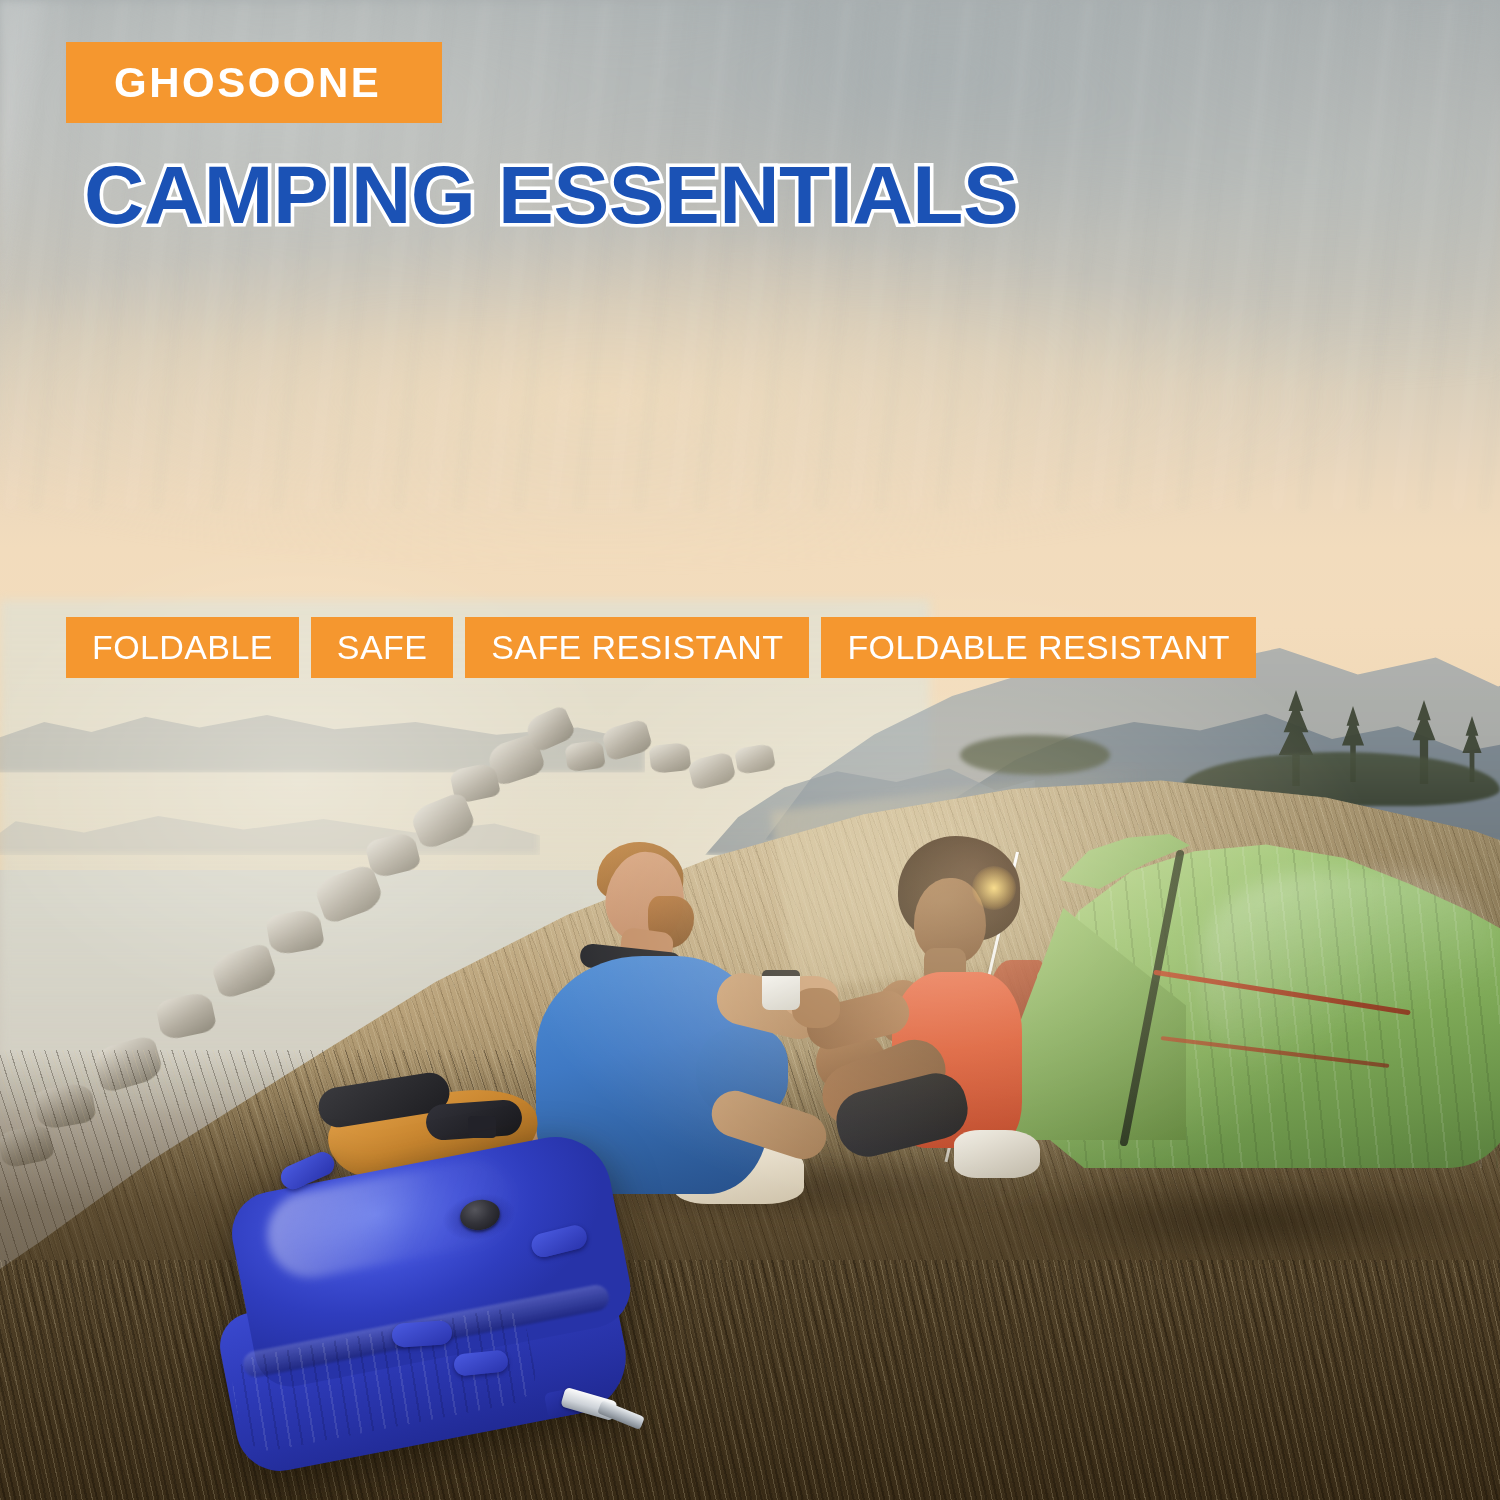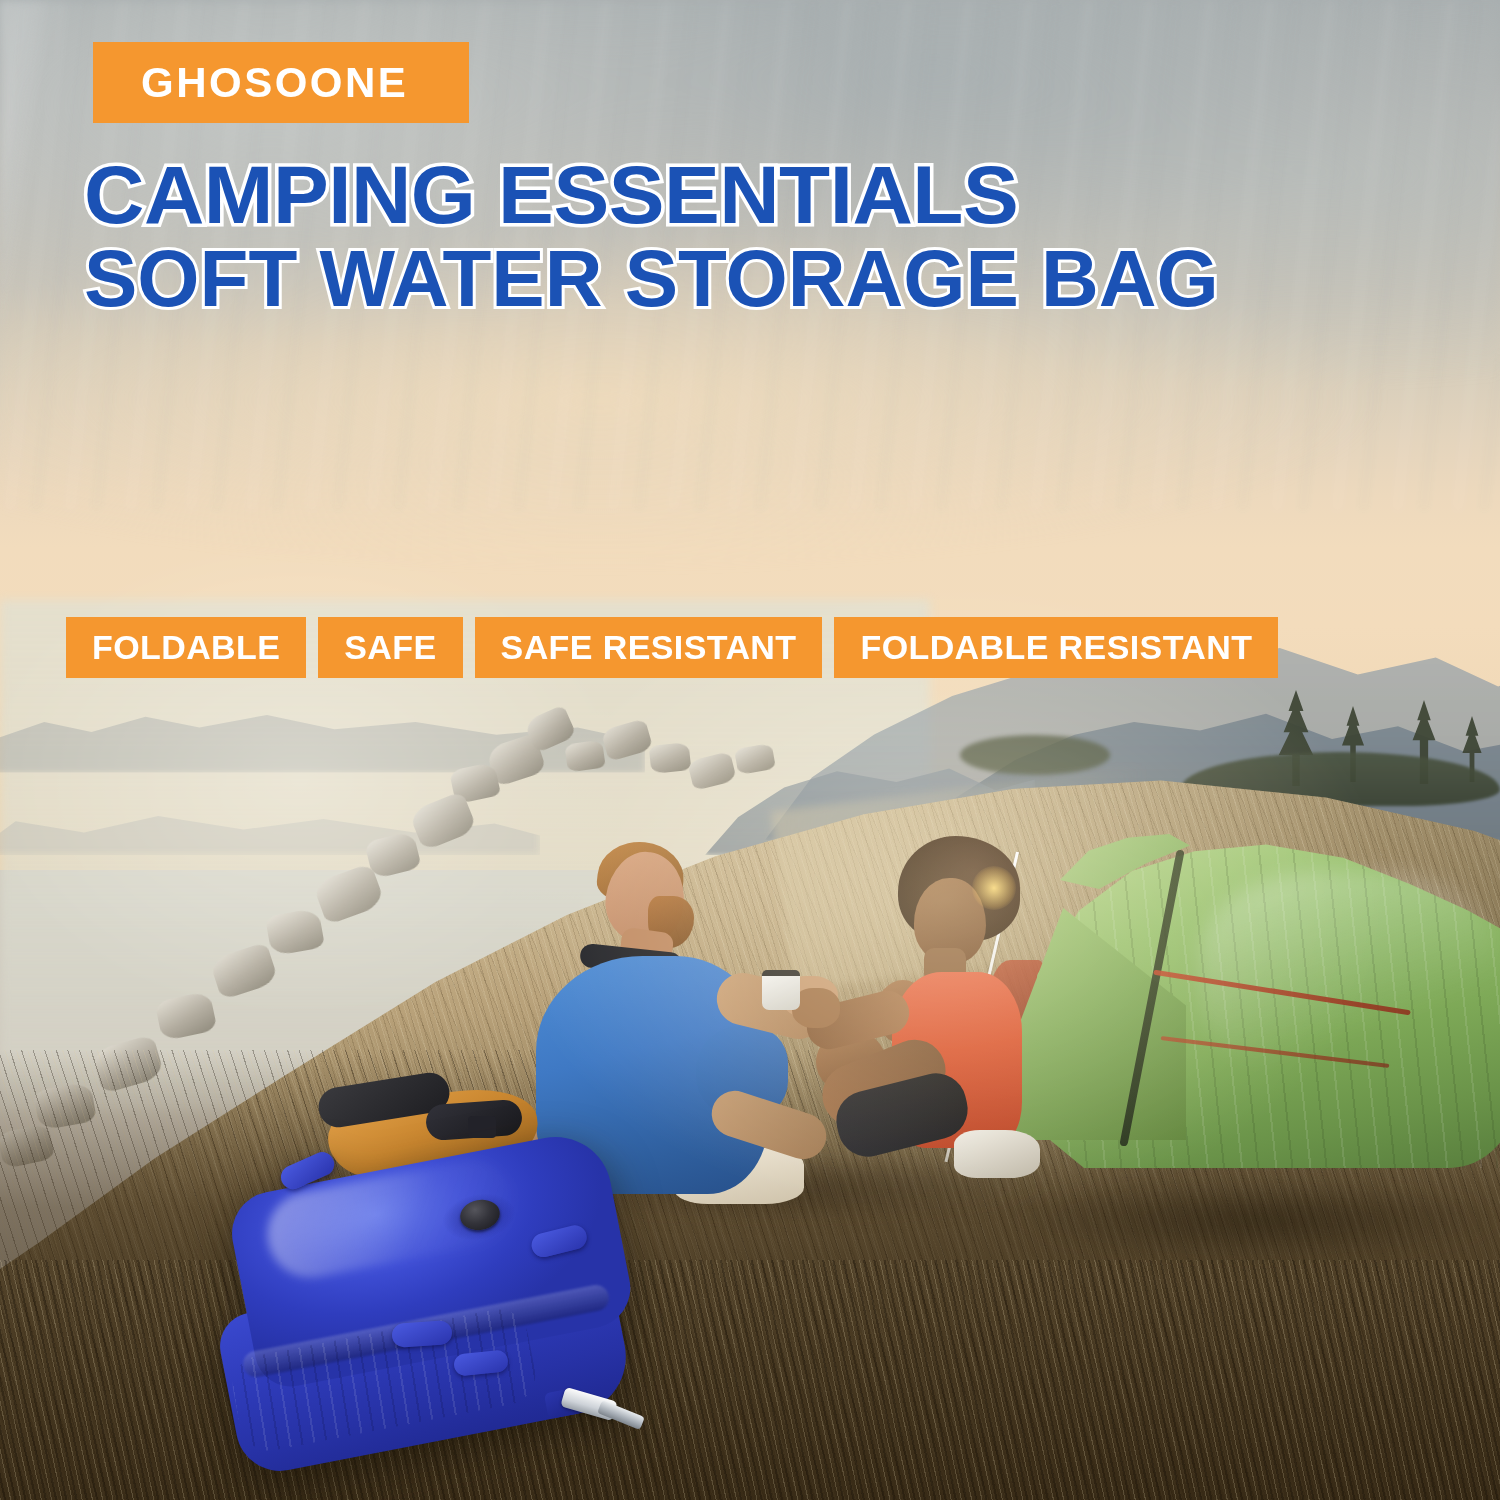--- a/index.html
+++ b/index.html
@@ -413,21 +413,21 @@
   }
   .tent-inner-red{
     position:absolute; left:988px; top:960px; width:56px; height:110px;
     background:linear-gradient(160deg,#b8432a,#7d2a18); border-radius:40% 10% 10% 30%;
     opacity:.85;
   }
 
   
   .brand-badge{
     position:absolute; left:66px; top:42px; width:376px; height:81px;
-    background:#F5972F; display:flex; align-items:center;margin-left:27px;
+    background:#F5972F; display:flex; align-items:center;
   }
   .brand-badge span{
     color:#ffffff; font-size:42px; font-weight:bold; letter-spacing:2.5px;
     padding-left:48px; font-family:"Liberation Sans", sans-serif;
   }
 
   .headline{
     position:absolute; left:84px; top:156px; width:1340px;
   }
   .h-line{
@@ -454,21 +454,21 @@
     font-family:"Liberation Sans", sans-serif; font-weight:normal;
   }
 
   .tags{
     position:absolute; left:66px; top:617px; display:flex; gap:12px;
   }
   .tag{
     background:#F5972F; color:#ffffff;
     height:61px; display:flex; align-items:center; justify-content:center;
     padding:0 26px; font-size:34px; letter-spacing:.4px;
-    font-family:"Liberation Sans", sans-serif; font-weight:bold;
+    font-family:"Liberation Sans", sans-serif; font-weight:normal;
   }
 </style>
 </head>
 <body>
 
 <div class="canvas">
 
   <div class="photo">
     <div class="sky"></div>
     <div class="sky-haze"></div>
@@ -588,21 +588,20 @@
 
     <div class="glare"></div>
   </div>
 
   <div class="brand-badge">
     <span>GHOSOONE</span>
   </div>
 
   <div class="headline">
     <div class="h-line h1">CAMPING ESSENTIALS</div>
-    <div class="h-line h2">SOFT WATER STORAGE BAG</div>
   </div>
 
 
   <div class="tags">
     <div class="tag">FOLDABLE</div>
     <div class="tag">SAFE</div>
     <div class="tag">SAFE RESISTANT</div>
     <div class="tag">FOLDABLE RESISTANT</div>
   </div>
 

